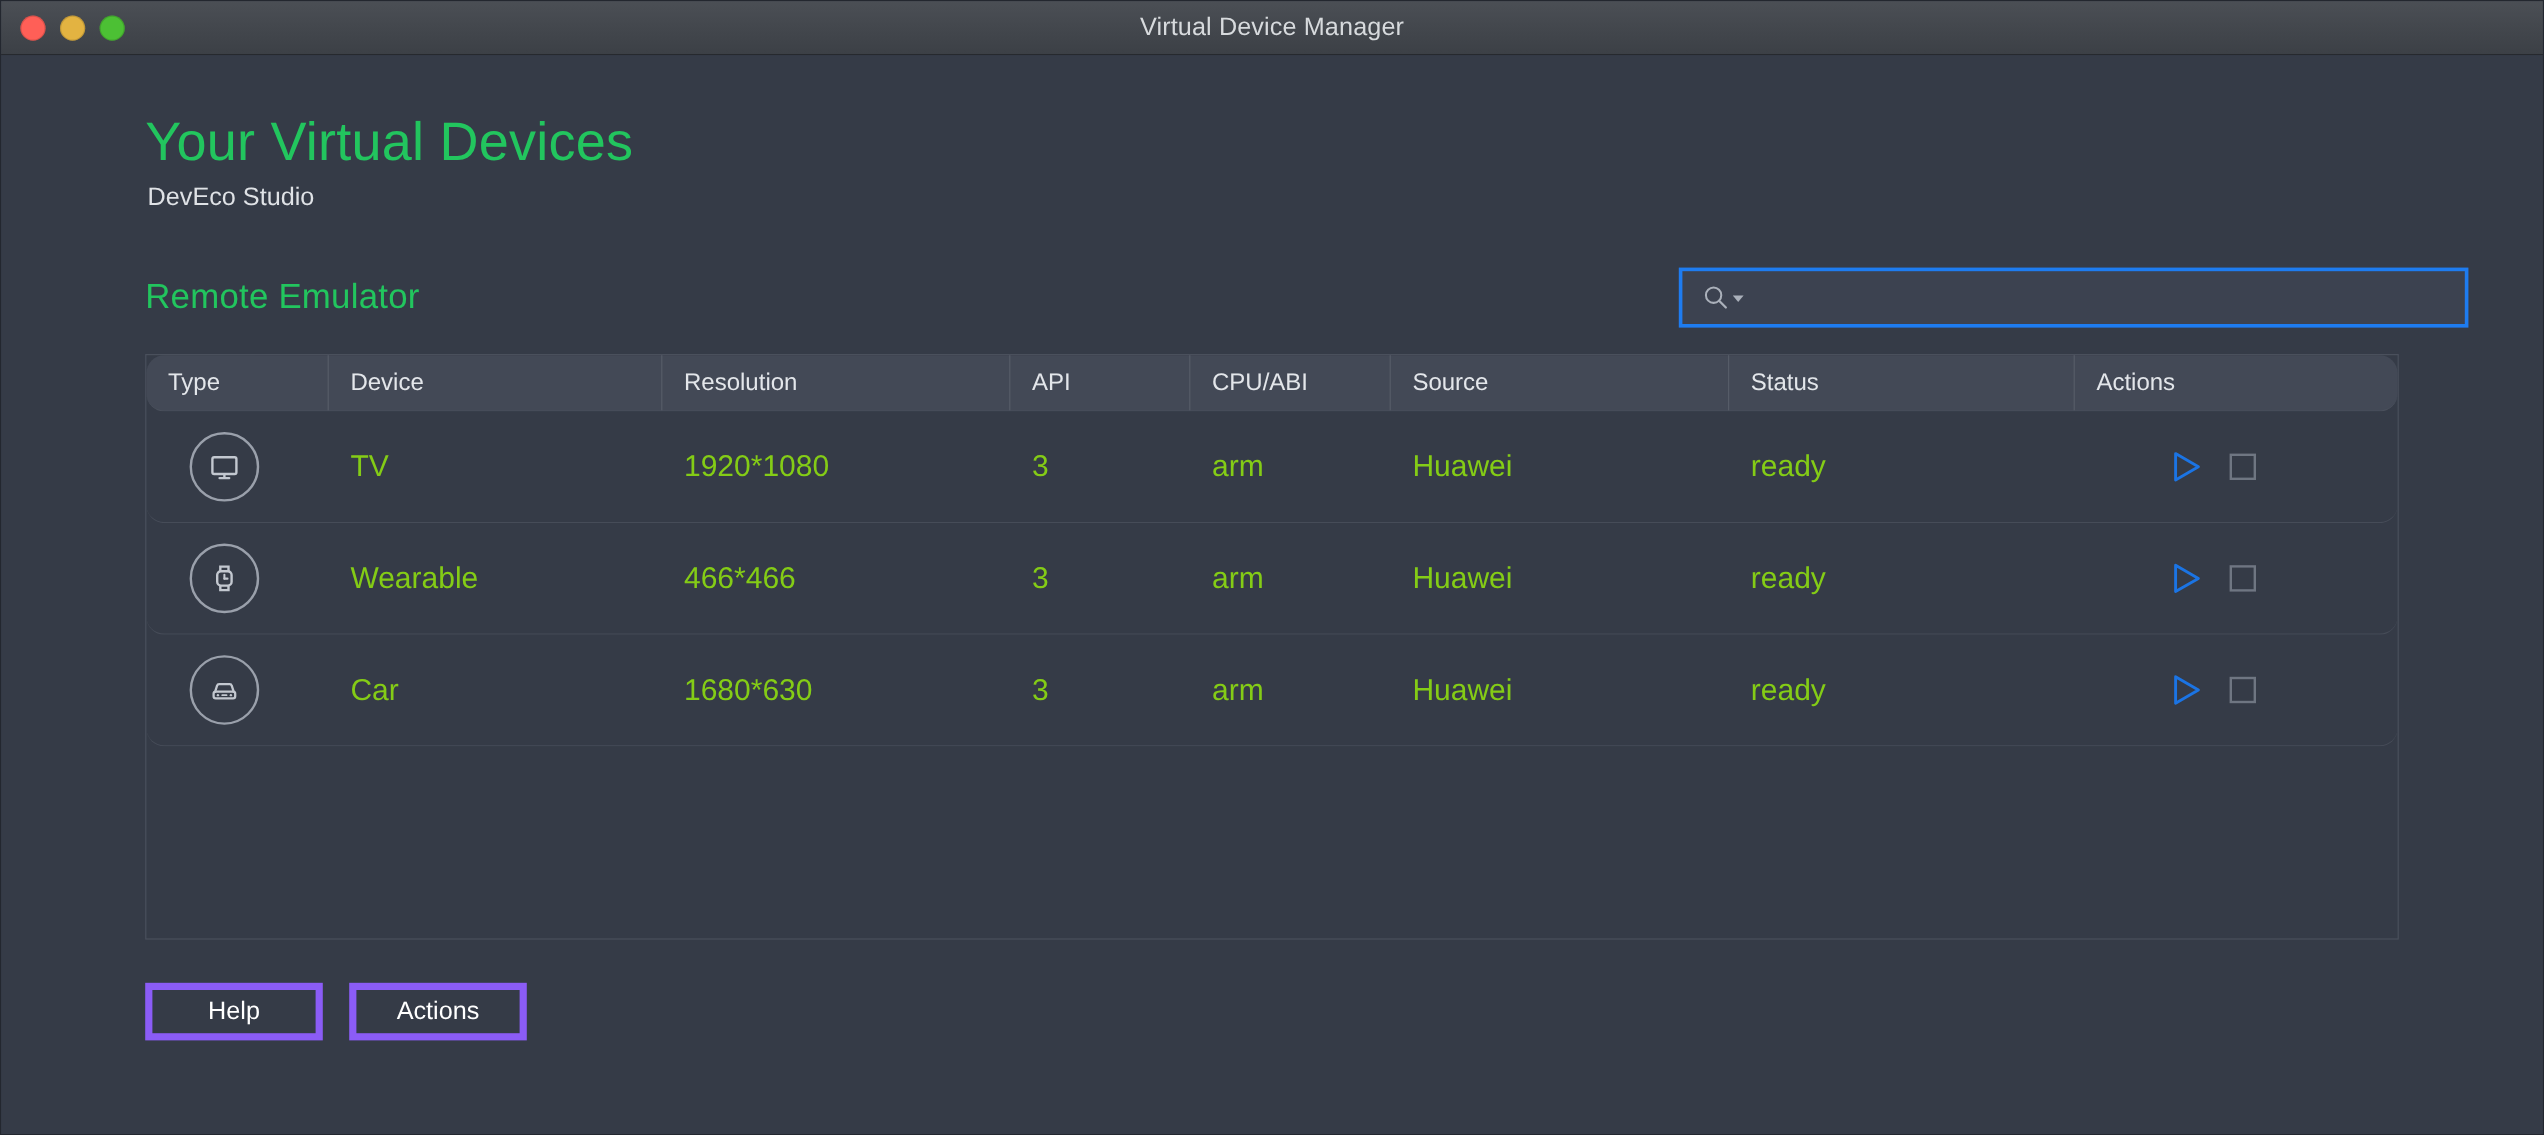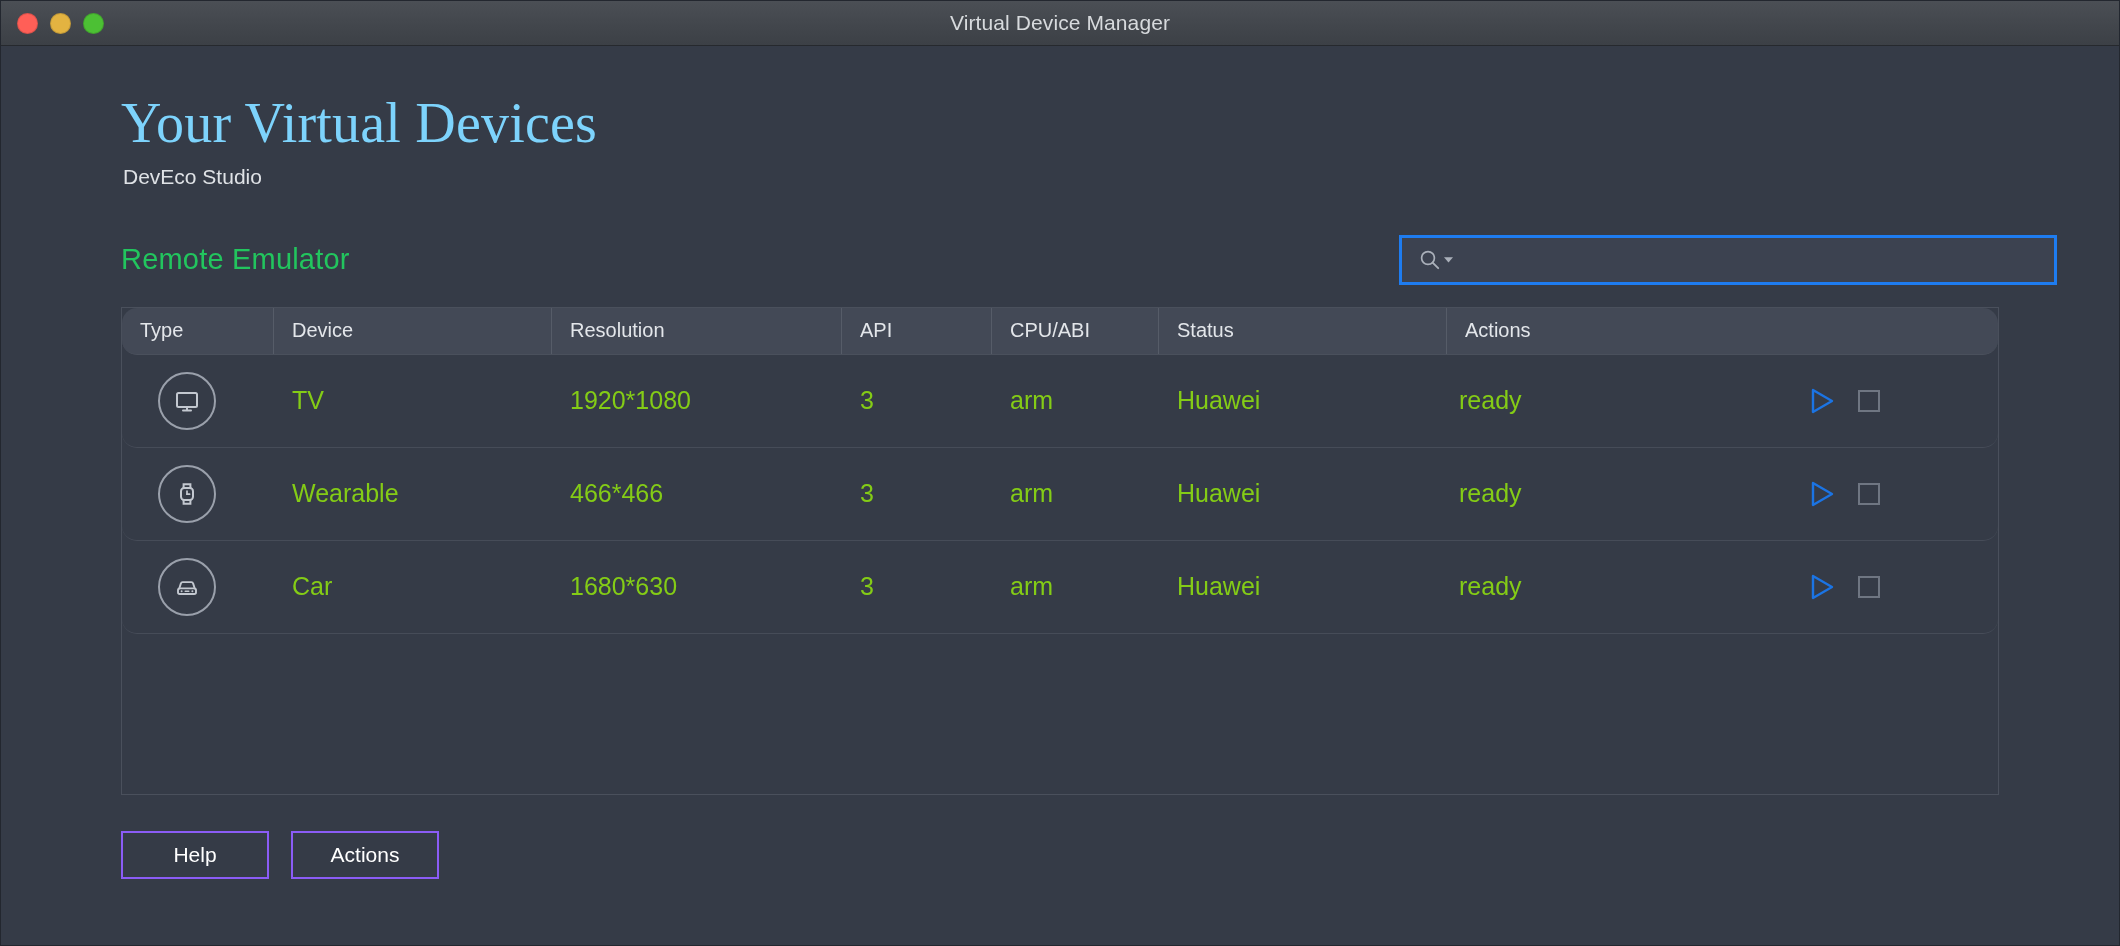--- a/index.html
+++ b/index.html
@@ -72,27 +72,26 @@
     background: #353b47;
     padding: 0 0 0 0;
     position: relative;
   }
 
   .inner {
     padding: 48px 62px 0 120px;
   }
 
   .page-title {
-    color: #7dd3fc;
-    font-size: 56px;
+    color: #22c55e;
+    font-size: 45px;
     font-weight: 400;
     line-height: 1.05;
     margin: 0 0 0 0;
     letter-spacing: .2px;
-    font-family: Liberation Serif, serif;
   }
   .page-subtitle {
     color: #dfe2e6;
     font-size: 21px;
     font-weight: 400;
     margin: 12px 0 0 2px;
   }
 
   .section-row {
     display: flex;
@@ -230,21 +229,21 @@
   .footer {
     display: flex;
     gap: 22px;
     margin-top: 36px;
   }
   .btn {
     min-width: 148px;
     height: 48px;
     box-sizing: border-box;
     background: #353b47;
-    border: 2px solid #8b5cf6;
+    border: 6px solid #8b5cf6;
     color: #ffffff;
     font-family: "Liberation Sans", sans-serif;
     font-size: 21px;
     display: flex;
     align-items: center;
     justify-content: center;
     padding: 0 18px;
     cursor: pointer;
   }
 </style>
@@ -286,20 +285,21 @@
       </div>
 
       <div class="table">
 
         <div class="trow thead">
           <div class="th c-type">Type</div>
           <div class="th c-device">Device</div>
           <div class="th c-res">Resolution</div>
           <div class="th c-api">API</div>
           <div class="th c-cpu">CPU/ABI</div>
+          <div class="th c-source">Source</div>
           <div class="th c-status">Status</div>
           <div class="th c-act">Actions</div>
         </div>
 
         <div class="trow tbody-row">
           <div class="td c-type center-icon">
             <span class="dev-icon">
               <svg width="30" height="30" viewBox="0 0 30 30" fill="none" aria-hidden="true">
                 <rect x="5" y="7" width="20" height="14" rx="1.5" stroke="#c3c8d0" stroke-width="2"></rect>
                 <line x1="15" y1="21" x2="15" y2="24" stroke="#c3c8d0" stroke-width="2"></line>

